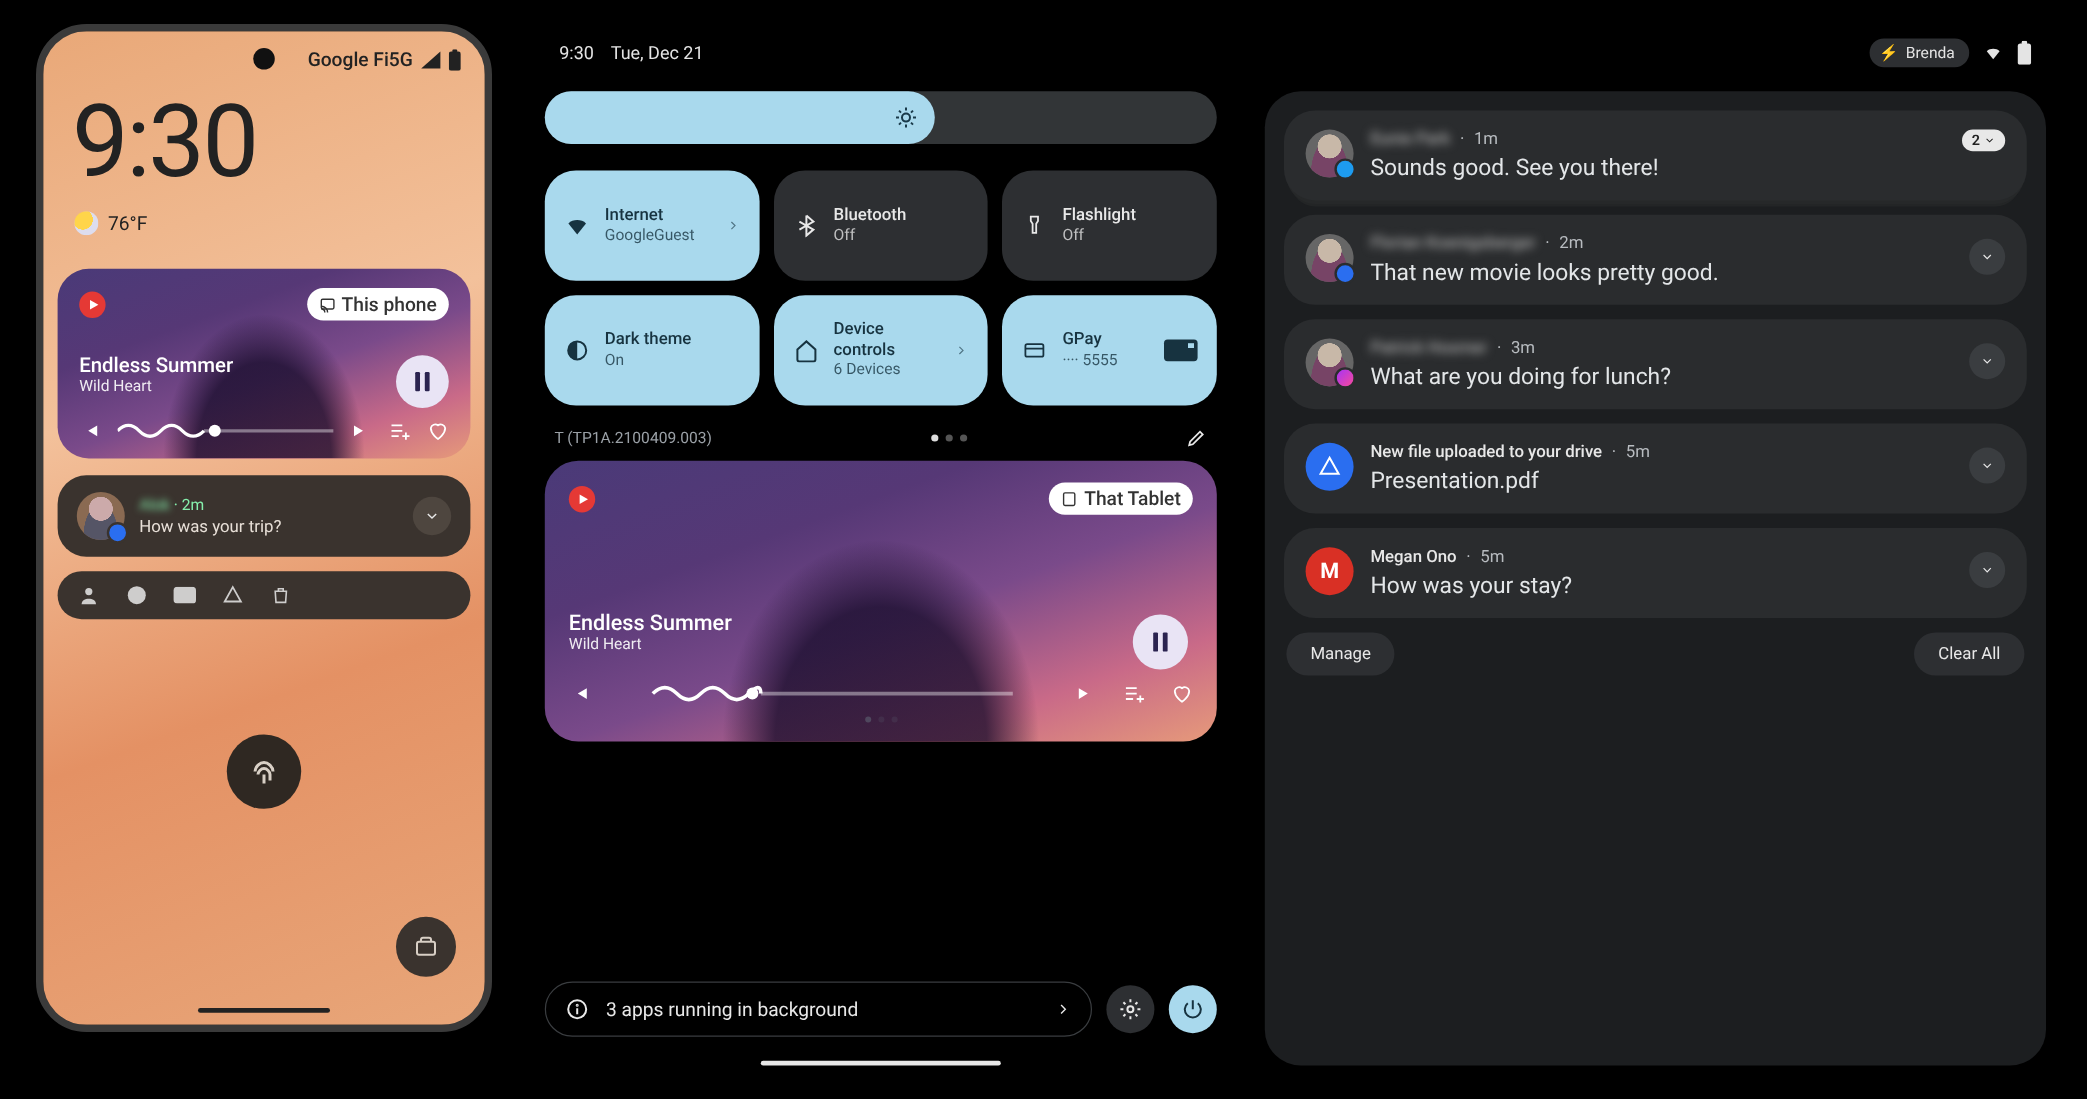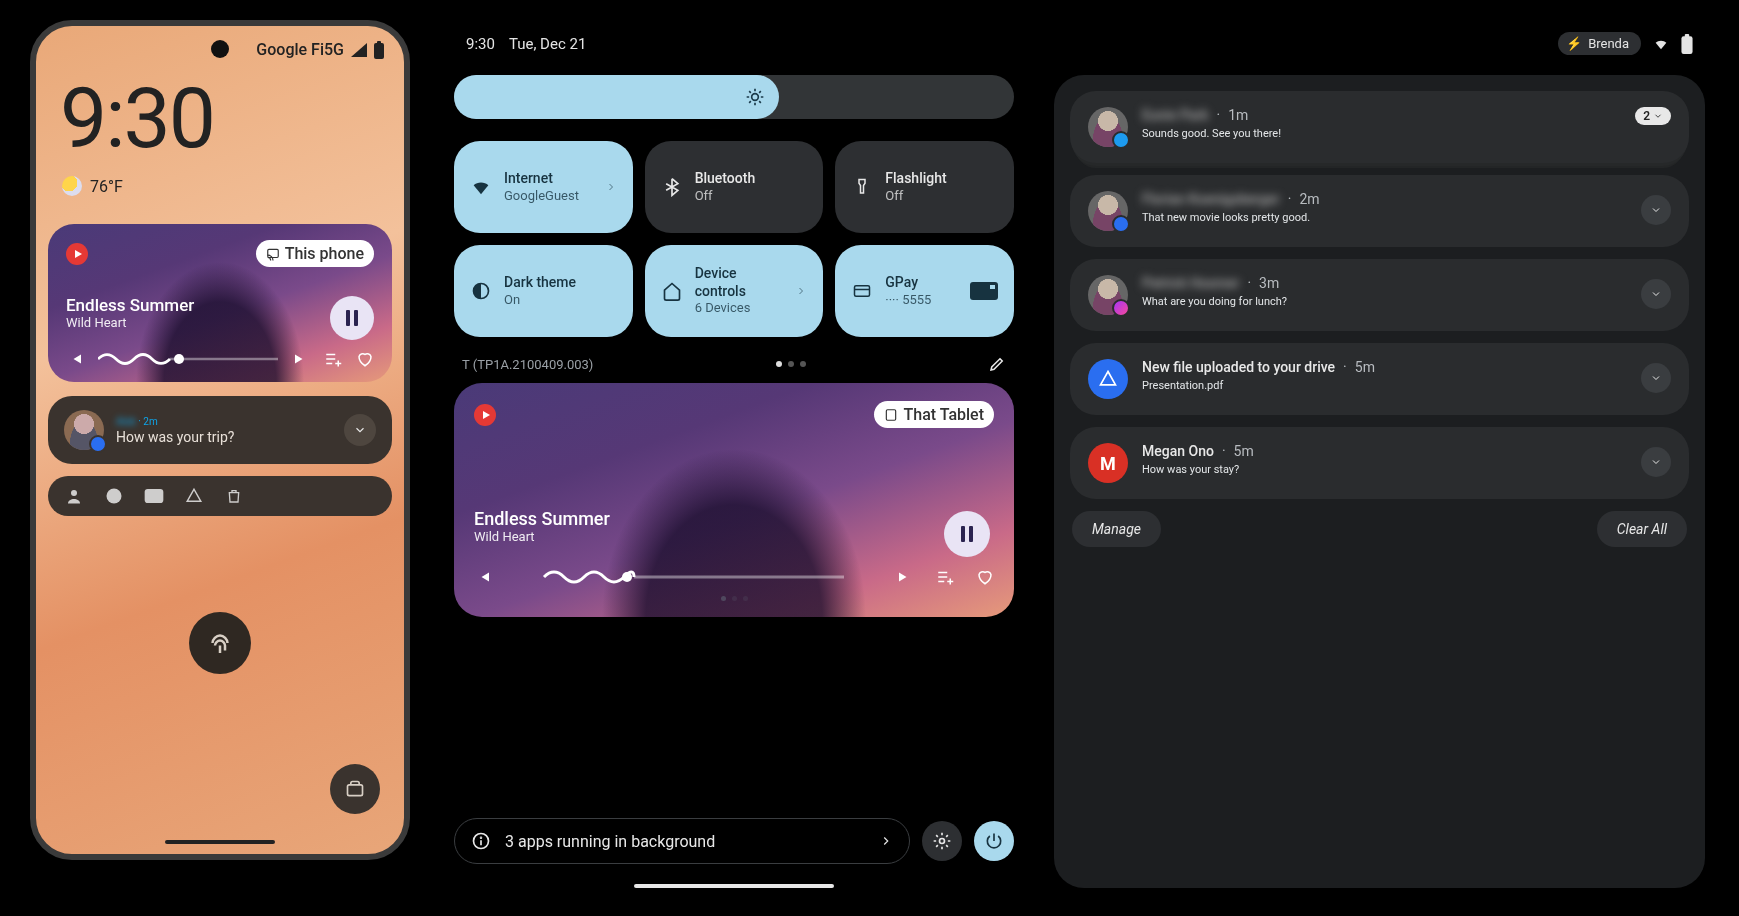--- a/index.html
+++ b/index.html
@@ -77,21 +77,21 @@
   .mc-icon { width:18px; height:18px; display:flex; align-items:center; justify-content:center; color:#fff; cursor:pointer;}
 
   .phone .notif {
     margin: 14px 12px 0; background: #3a332e; border-radius: 24px;
     padding: 14px 16px; display:flex; align-items:center; gap:12px; position: relative;
   }
   .phone .notif .avatar { width:40px; height:40px; border-radius:50%; background:#8a6a52; position:relative; overflow:hidden;}
   .phone .notif .avatar::after{content:''; position:absolute; inset:0; background: radial-gradient(circle at 50% 35%, #caa 30%, transparent 31%), radial-gradient(ellipse at 50% 90%, #556 50%, transparent 51%);}
   .phone .notif .app-badge { position:absolute; right:-3px; bottom:-3px; width:18px; height:18px; border-radius:50%; background:#2a6ef0; border:2px solid #3a332e;}
   .phone .notif .content { flex:1; }
-  .phone .notif .name-row { font-size:10px; color:#0ea5e9;}
+  .phone .notif .name-row { font-size:13px; color:#86efac;}
   .phone .notif .name-row .blur{ filter:blur(3px);}
   .phone .notif .msg { font-size:14px; color:#e8e0d8; margin-top:2px;}
   .phone .expand-btn { width:32px; height:32px; border-radius:50%; background:#4e463f; display:flex; align-items:center; justify-content:center;}
 
   .phone .icon-tray {
     margin: 12px 12px 0; background: #3a332e; border-radius: 20px;
     padding: 10px 16px; display:flex; gap:20px;
   }
   .tray-icon { width:20px; height:20px; opacity:.85; display:flex; align-items:center; justify-content:center;}
 
@@ -180,25 +180,25 @@
   .ncard .nav::after{content:''; position:absolute; inset:0; background: radial-gradient(circle at 50% 35%, #c8b8a8 30%, transparent 31%), radial-gradient(ellipse at 50% 95%, #746 55%, transparent 56%);}
   .ncard .nav.drive{background:#2a6ef0; display:flex; align-items:center; justify-content:center;}
   .ncard .nav.drive::after{content:none;}
   .ncard .nav.gmail{background:#d93025; display:flex; align-items:center; justify-content:center;}
   .ncard .nav.gmail::after{content:none;}
   .ncard .app-dot{position:absolute; right:-2px; bottom:-2px; width:18px; height:18px; border-radius:50%; border:2px solid #2a2c2e;}
   .ncard .body{ flex:1;}
   .ncard .row1{ font-size:14px; color:#b8bcc0; display:flex; align-items:center; gap:8px;}
   .ncard .row1 .sender{ color:#e8e8e8; font-weight:500;}
   .ncard .row1 .sender.blurred{ filter:blur(4px); color:#aaa;}
-  .ncard .row2{ font-size:11px; color:#e3e6e8; margin-top:4px;}
+  .ncard .row2{ font-size:19px; color:#e3e6e8; margin-top:4px;}
   .ncard .expand{ width:30px; height:30px; border-radius:50%; background:#3a3d40; display:flex; align-items:center; justify-content:center; flex-shrink:0; margin-top:4px;}
   .count-chip{ background:#e8e8e8; color:#222; border-radius:12px; padding:2px 8px; font-size:12px; font-weight:600; display:flex; align-items:center; gap:3px;}
 
-  .notif-actions{ display:flex; justify-content:space-between; margin-top:8px; padding:0 2px;font-style:italic;}
+  .notif-actions{ display:flex; justify-content:space-between; margin-top:8px; padding:0 2px;}
   .pill-btn{ background:#2d2f32; border-radius:20px; padding:10px 20px; font-size:14px; cursor:pointer;}
 
   svg { fill: currentColor; }
   .stroke-only { fill:none; stroke:currentColor; stroke-width:2;}
 </style>
 </head>
 <body>
 
 <div class="phone">
   <div class="camera"></div>

